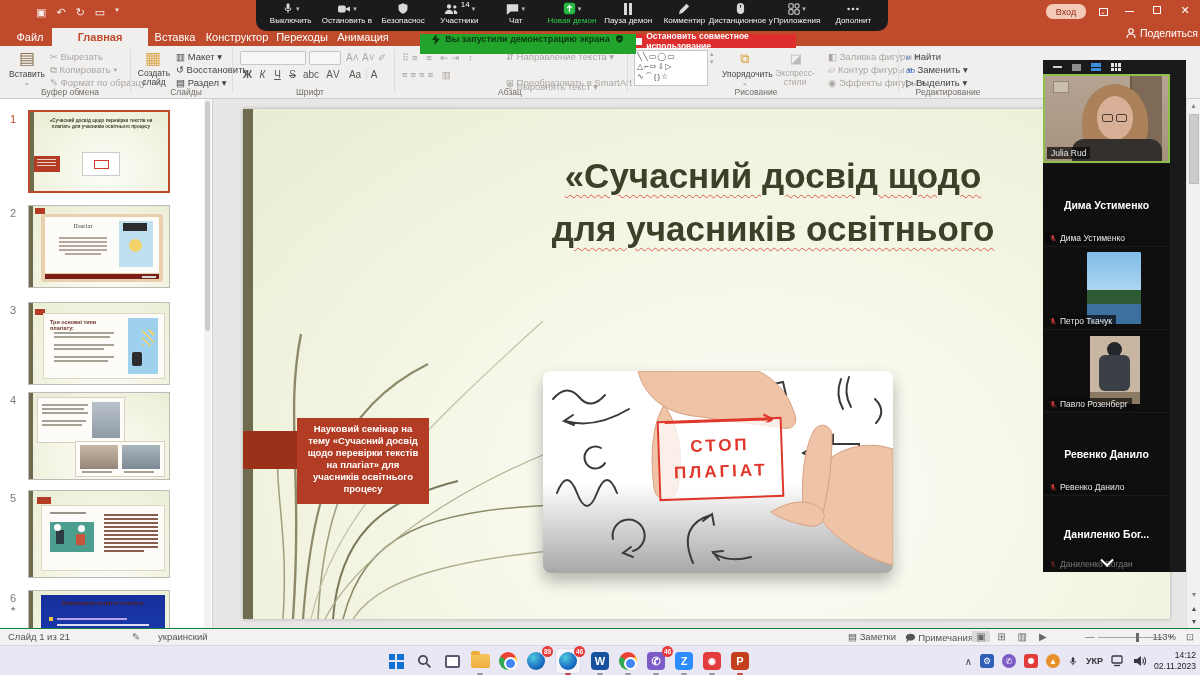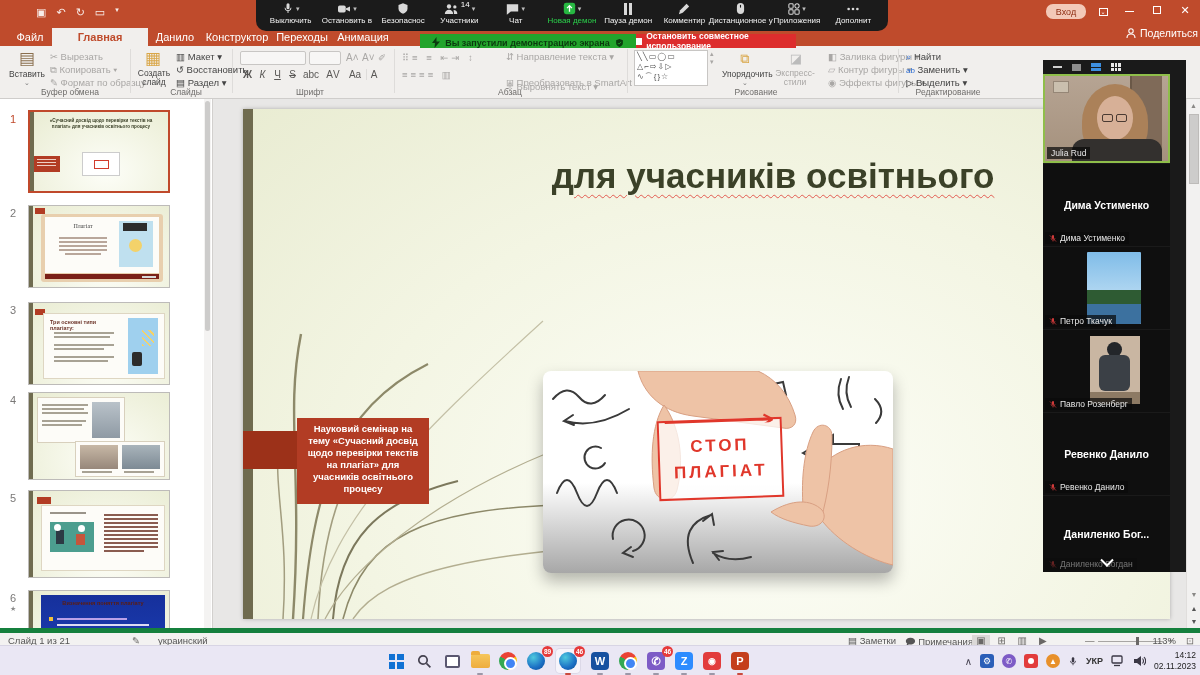--- a/index.html
+++ b/index.html
@@ -42,22 +42,22 @@
     border-radius:0 0 10px 10px;display:flex;align-items:flex-start;padding:2px 10px 0;gap:7px;z-index:30}
   .zti{display:flex;flex-direction:column;align-items:center;min-width:34px;flex:1}
   .zti .irow{height:13px;display:flex;align-items:center;gap:2px}
   .zti svg{display:block}
   .zti .lbl{font-size:8px;color:#f2f2f2;margin-top:1px;white-space:nowrap}
   .zti .lbl.green{color:#2ad04a}
   .chev{color:#bdbdbd;font-size:7px;line-height:7px}
   .pbadge{color:#fff;font-size:8px;position:relative;top:-4px}
 
   
-  #green-banner{position:absolute;left:420px;top:34px;width:216px;height:14px;background:#22a42c;z-index:31;
-    display:flex;align-items:flex-end;justify-content:center;gap:5px;color:#0a3a0e;font-size:9px;font-weight:bold}
+  #green-banner{position:absolute;left:420px;top:34px;width:216px;height:20px;background:#22a42c;z-index:31;
+    display:flex;align-items:flex-start;justify-content:center;gap:5px;color:#0a3a0e;font-size:9px;font-weight:bold}
   #red-banner{position:absolute;left:636px;top:34px;width:160px;height:14px;background:#dd2d2d;z-index:31;
     display:flex;align-items:center;justify-content:center;gap:4px;color:#fff;font-size:8.5px;font-weight:bold}
   .stop-sq{width:7px;height:7px;background:#fff;display:inline-block}
 
   
   #thumbs{position:absolute;left:0;top:99px;width:213px;height:529px;background:#fff;border-right:1px solid #d2d0ce}
   .tnum{position:absolute;left:10px;font-size:11px;color:#7a7877}
   .thumb{position:absolute;left:28px;width:142px;background:
     radial-gradient(ellipse at 55% 75%,#fdfef8 0%,#f1f3e1 60%,#e9ecd2 100%);
     border:1px solid #bdbbb9}
@@ -122,21 +122,21 @@
   .pl-lake{position:absolute;left:0;right:0;bottom:0;height:20px;background:#3c719f}
   
   .ph-person{position:absolute;left:47px;top:6px;width:50px;height:68px;background:#c9b6a2;overflow:hidden}
   .pp-head{position:absolute;left:17px;top:6px;width:15px;height:15px;border-radius:50%;background:#23262a}
   .pp-torso{position:absolute;left:9px;top:19px;width:31px;height:36px;border-radius:6px;background:#3b4046}
   .pp-floor{position:absolute;left:0;right:0;bottom:0;height:12px;background:#8d7a64}
   .zchev{position:absolute;left:50%;transform:translateX(-50%);bottom:1px;z-index:3}
 
   
   #statusbar{position:absolute;left:0;top:628px;width:1200px;height:17px;background:#f3f2f1;
-    border-top:5px solid #15803d;font-size:9.5px;color:#555}
+    border-top:1px solid #15803d;font-size:9.5px;color:#555}
   #statusbar .abs{top:2px}
   .viewic{display:inline-block;width:18px;text-align:center;font-size:10px;color:#6a6866}
   .viewic.sel{background:#dbd9d7}
   #zoomslider{position:absolute;top:8px;width:66px;height:1px;background:#a8a6a4}
   #zoomslider .zt{position:absolute;left:38px;top:-4px;width:3px;height:9px;background:#6a6866}
 
   
   #taskbar{position:absolute;left:0;top:645px;width:1200px;height:30px;background:#eae7f4;border-top:1px solid #d8d5e4}
   .tbi{position:absolute;top:3px;width:24px;height:24px;display:flex;align-items:center;justify-content:center}
   .tbi .dash{position:absolute;bottom:-2px;left:9px;width:6px;height:2px;border-radius:2px;background:#9b98a8}
@@ -185,21 +185,21 @@
         </svg>
       <span>Поделиться</span>
     </div>
     <div class="tab" style="left:8px;width:44px">
         <span>Файл</span>
       </div>
     <div class="tab active" style="left:52px;width:96px">
         <span>Главная</span>
       </div>
     <div class="tab" style="left:148px;width:54px">
-        <span>Данило</span>
+        <span>Вставка</span>
       </div>
     <div class="tab" style="left:202px;width:70px">
         <span>Конструктор</span>
       </div>
     <div class="tab" style="left:272px;width:60px">
         <span>Переходы</span>
       </div>
     <div class="tab" style="left:332px;width:62px">
         <span>Анимация</span>
       </div>
@@ -523,20 +523,21 @@
         <path d="M75 510 C80 400 112 335 155 312" stroke="#a29d7f" stroke-width="1.6" fill="none"></path>
         <path d="M90 510 C96 430 135 392 215 372" stroke="#7c785c" stroke-width="2" fill="none"></path>
         <path d="M50 510 C60 360 42 305 58 225" stroke="#8d8969" stroke-width="2.4" fill="none"></path>
         <path d="M40 510 C46 420 30 382 36 330" stroke="#a29d7f" stroke-width="1.5" fill="none"></path>
         <path d="M110 510 C142 462 235 442 445 432" stroke="#b3ae90" stroke-width="1.4" fill="none"></path>
         <path d="M100 510 C122 424 185 402 310 396" stroke="#8d8969" stroke-width="1.6" fill="none"></path>
         <path d="M68 510 C90 410 170 330 300 212" stroke="#c4c0a6" stroke-width="1.2" fill="none"></path>
         <path d="M82 510 C118 440 240 350 440 300" stroke="#b3ae90" stroke-width="1.2" fill="none"></path>
       </svg>
       <div id="slide-title">
+        <div><span>«Сучасний досвід щодо</span></div>
         <div><span>для учасників освітнього</span></div>
       </div>
       <div id="note-tab"></div>
       <div id="note-box">Науковий семінар на тему «Сучасний досвід щодо  перевірки текстів на плагіат» для учасників освітнього процесу</div>
       <div id="stamp-img">
         <svg width="350" height="202" viewBox="0 0 350 202">
           <defs>
             <linearGradient id="gb" x1="0" y1="1" x2="0" y2="0">
               <stop offset="0" stop-color="rgba(60,60,60,.45)"></stop>
                 <stop offset="1" stop-color="rgba(60,60,60,0)"></stop>

